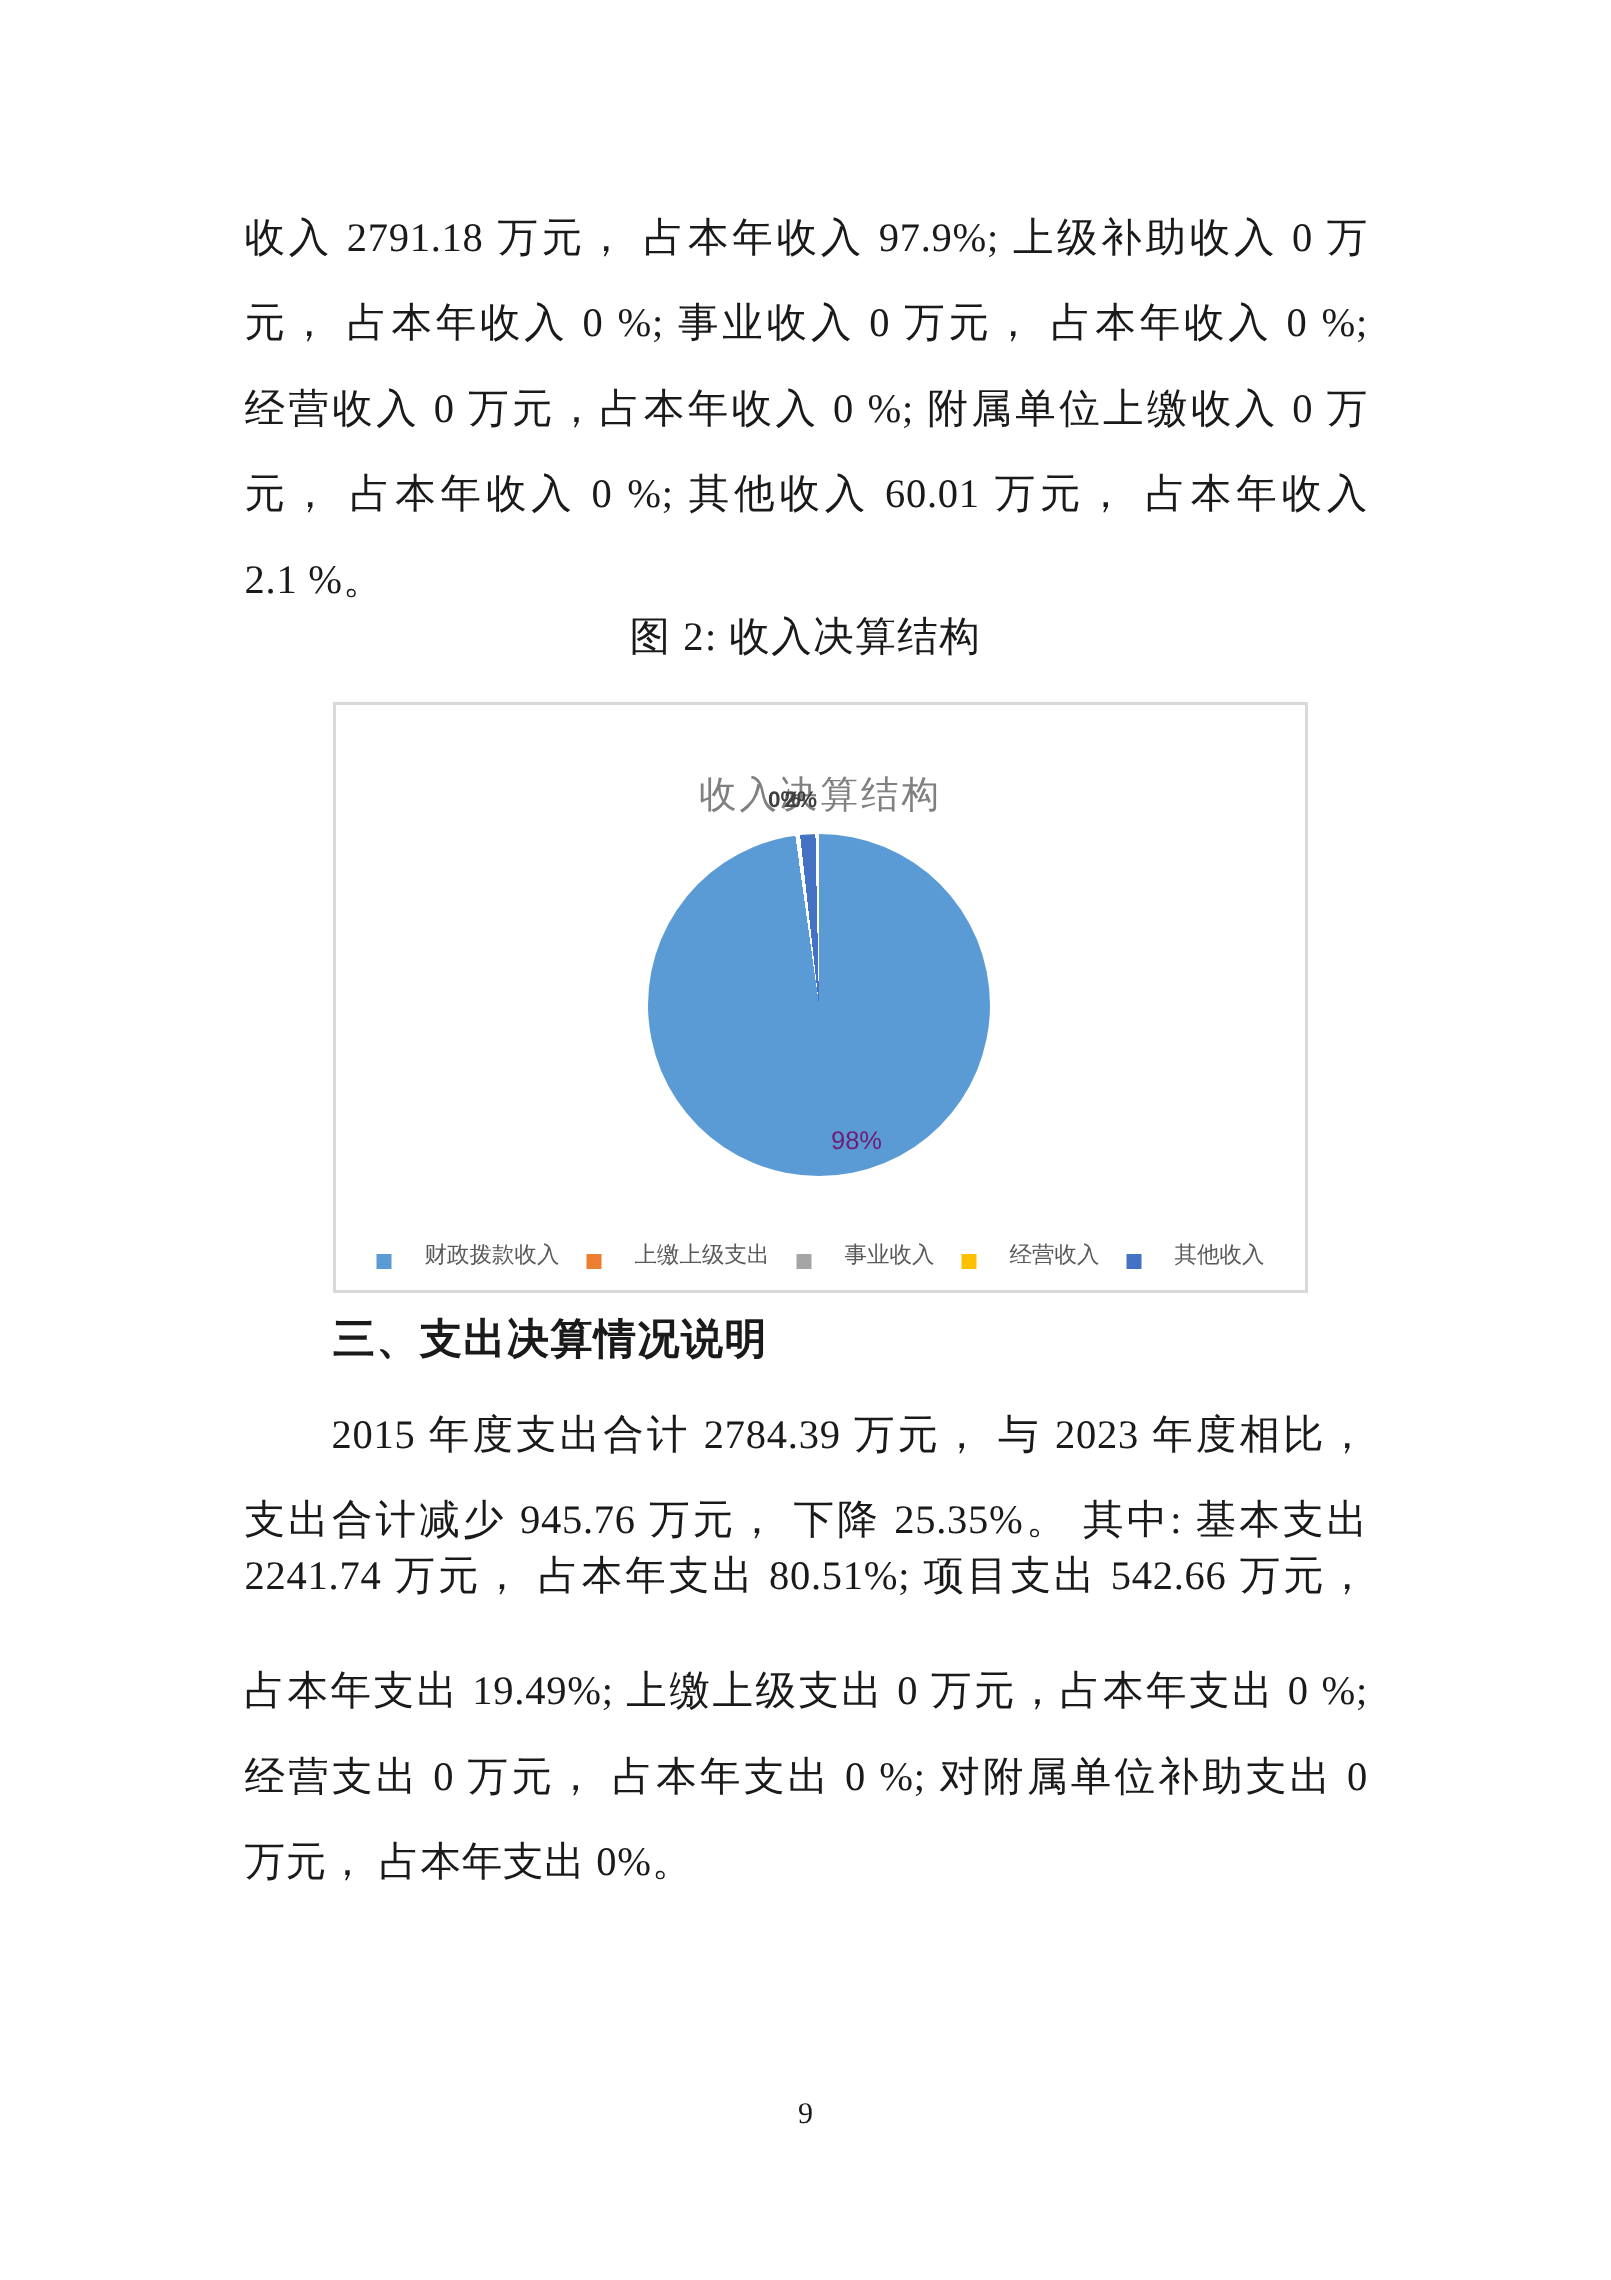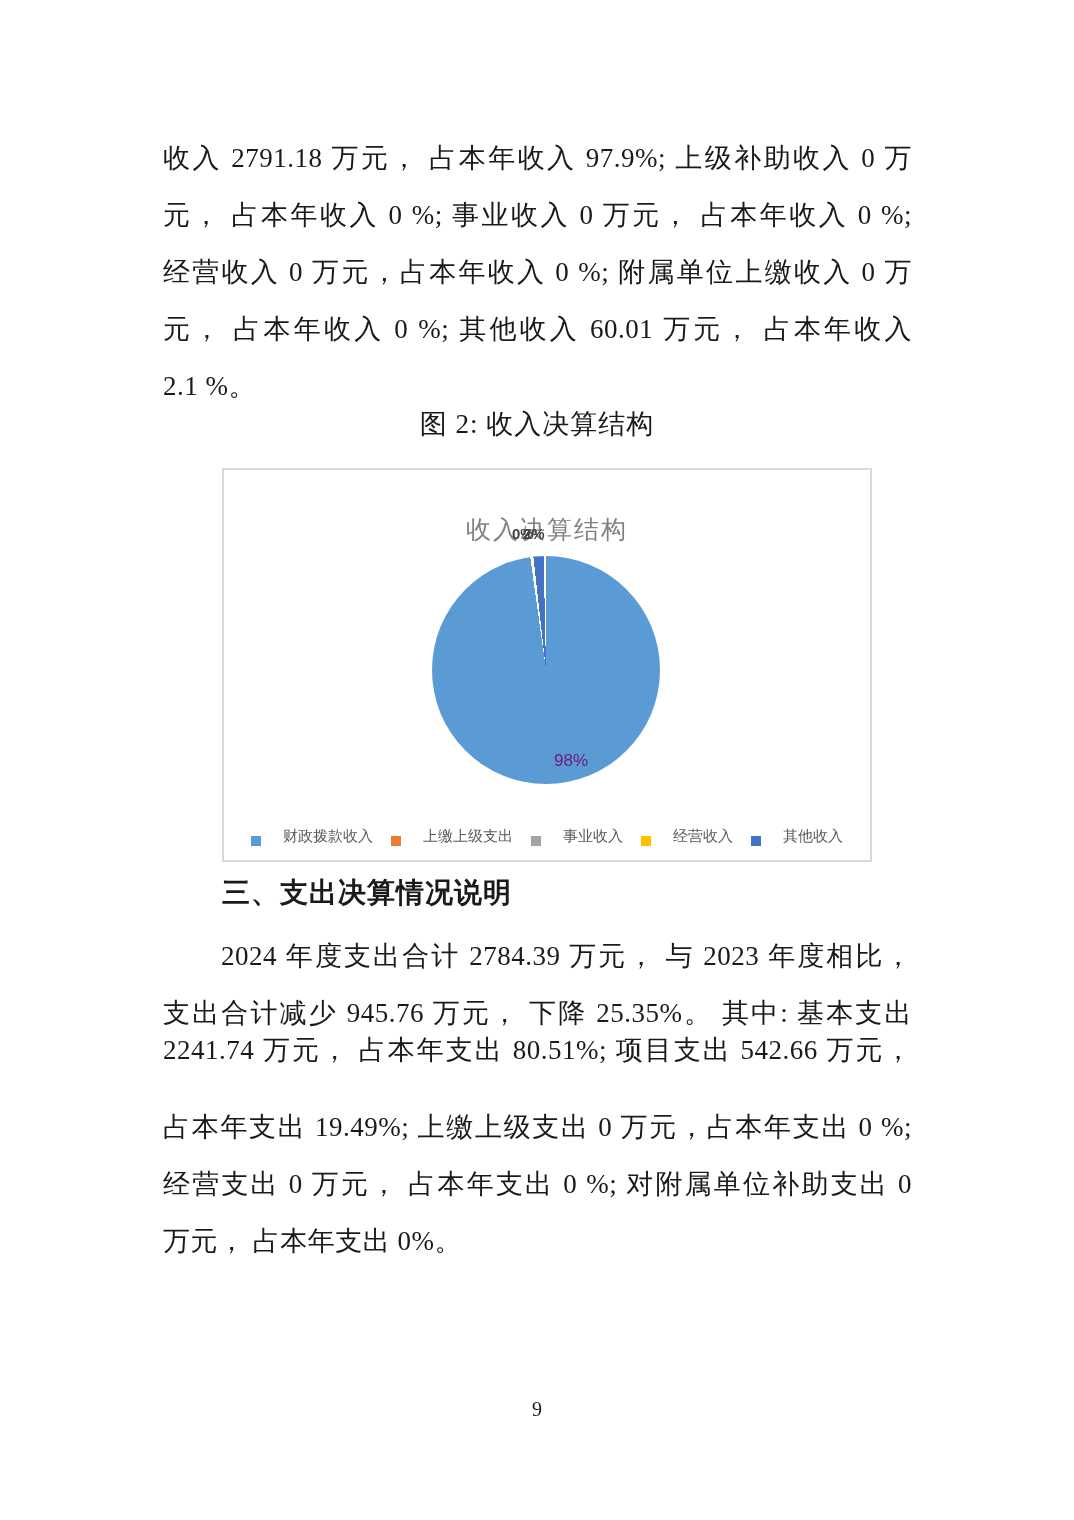--- a/index.html
+++ b/index.html
@@ -146,20 +146,20 @@
       </span>
       <span class="legend-item">
         <span class="legend-swatch" style="background: rgb(68, 114, 196);"></span>
         <span>其他收入</span>
       </span>
     </div>
 </div>
 
 <div class="section-heading" style="top:874px">三、支出决算情况说明</div>
 
-<div class="bodyline indent" style="top:938px">2024 年度支出合计 2784.39 万元， 与 2023 年度相比，</div>
+<div class="bodyline indent" style="top:938px">2015 年度支出合计 2784.39 万元， 与 2023 年度相比，</div>
 <div class="bodyline" style="top:995px">支出合计减少 945.76 万元， 下降 25.35%。 其中: 基本支出</div>
 <div class="bodyline" style="top:1032px">2241.74 万元， 占本年支出 80.51%; 项目支出 542.66 万元，</div>
 <div class="bodyline" style="top:1109px">占本年支出 19.49%; 上缴上级支出 0 万元，占本年支出 0 %;</div>
 <div class="bodyline" style="top:1166px">经营支出 0 万元， 占本年支出 0 %;  对附属单位补助支出 0</div>
 <div class="bodyline lastline" style="top:1223px">万元， 占本年支出 0%。</div>
 
 <div class="page-number" style="top:1398px">9</div>
 
 </body></html>

